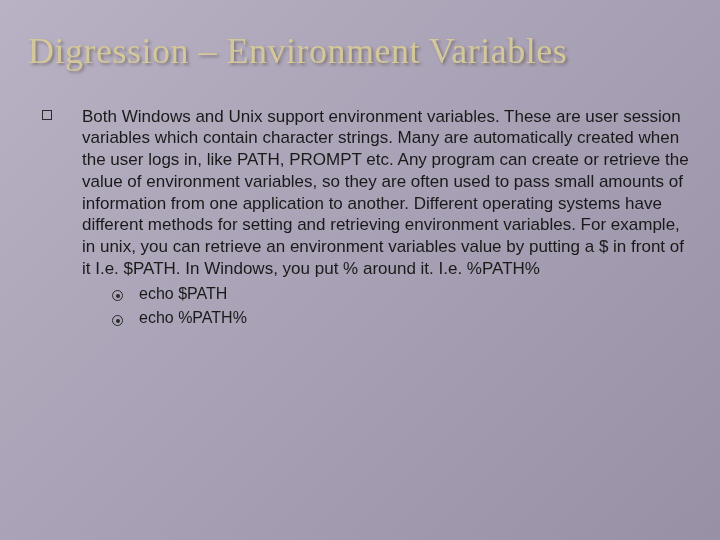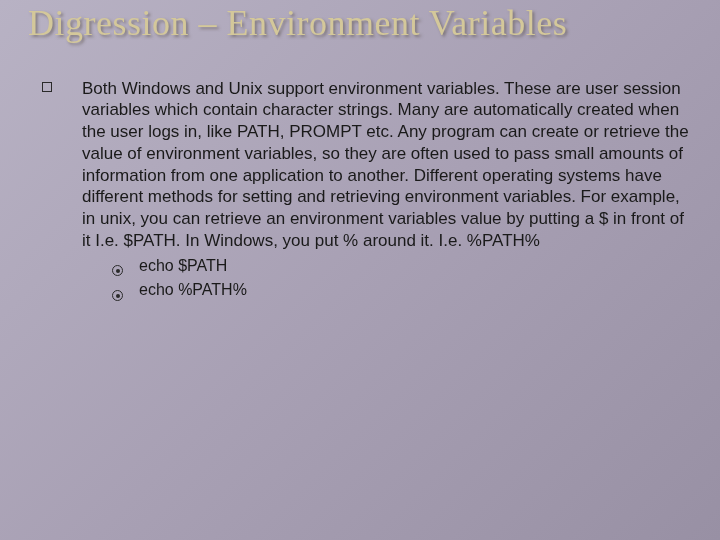--- a/index.html
+++ b/index.html
@@ -7,21 +7,21 @@
     width: 720px;
     height: 540px;
     background: linear-gradient(135deg, #b8b2c4 0%, #a8a0b4 50%, #9890a4 100%);
     font-family: Arial, Helvetica, sans-serif;
     overflow: hidden;
     position: relative;
   }
   .slide {
     width: 100%;
     height: 100%;
-    padding: 4px 28px 20px 28px;
+    padding: 32px 28px 20px 28px;
   }
   .title {
     font-family: Georgia, 'Times New Roman', serif;
     font-size: 36px;
     font-weight: normal;
     color: #d4c89a;
     text-shadow: 2px 2px 3px rgba(80,70,60,0.5);
     letter-spacing: 0.5px;
     margin-bottom: 34px;
     line-height: 1.1;
@@ -44,21 +44,21 @@
     margin-right: 22px;
   }
   .bullet-text {
     flex: 1 1 auto;
     font-size: 17px;
     line-height: 1.28;
     color: #1a1a1a;
   }
   .sub-row {
     display: flex;
-    align-items: flex-end;
+    align-items: center;
     margin-left: 70px;
     margin-top: 4px;
     margin-bottom: 4px;
   }
   .sub-marker {
     flex: 0 0 auto;
     width: 11px;
     height: 11px;
     margin-top: 4px;
     margin-right: 16px;

